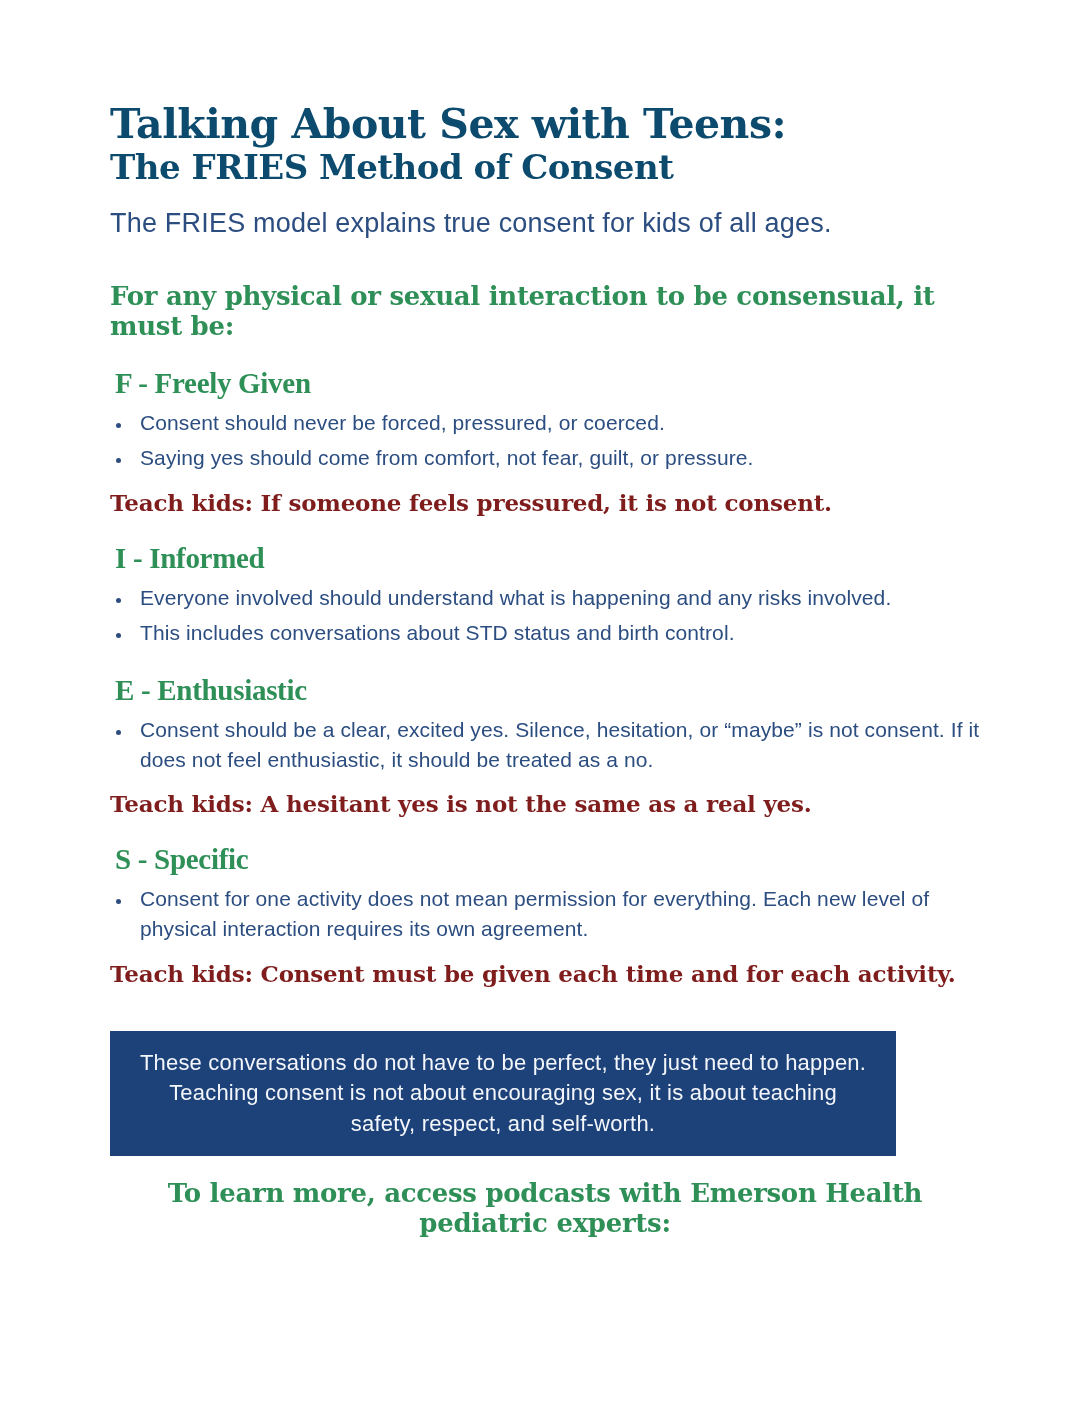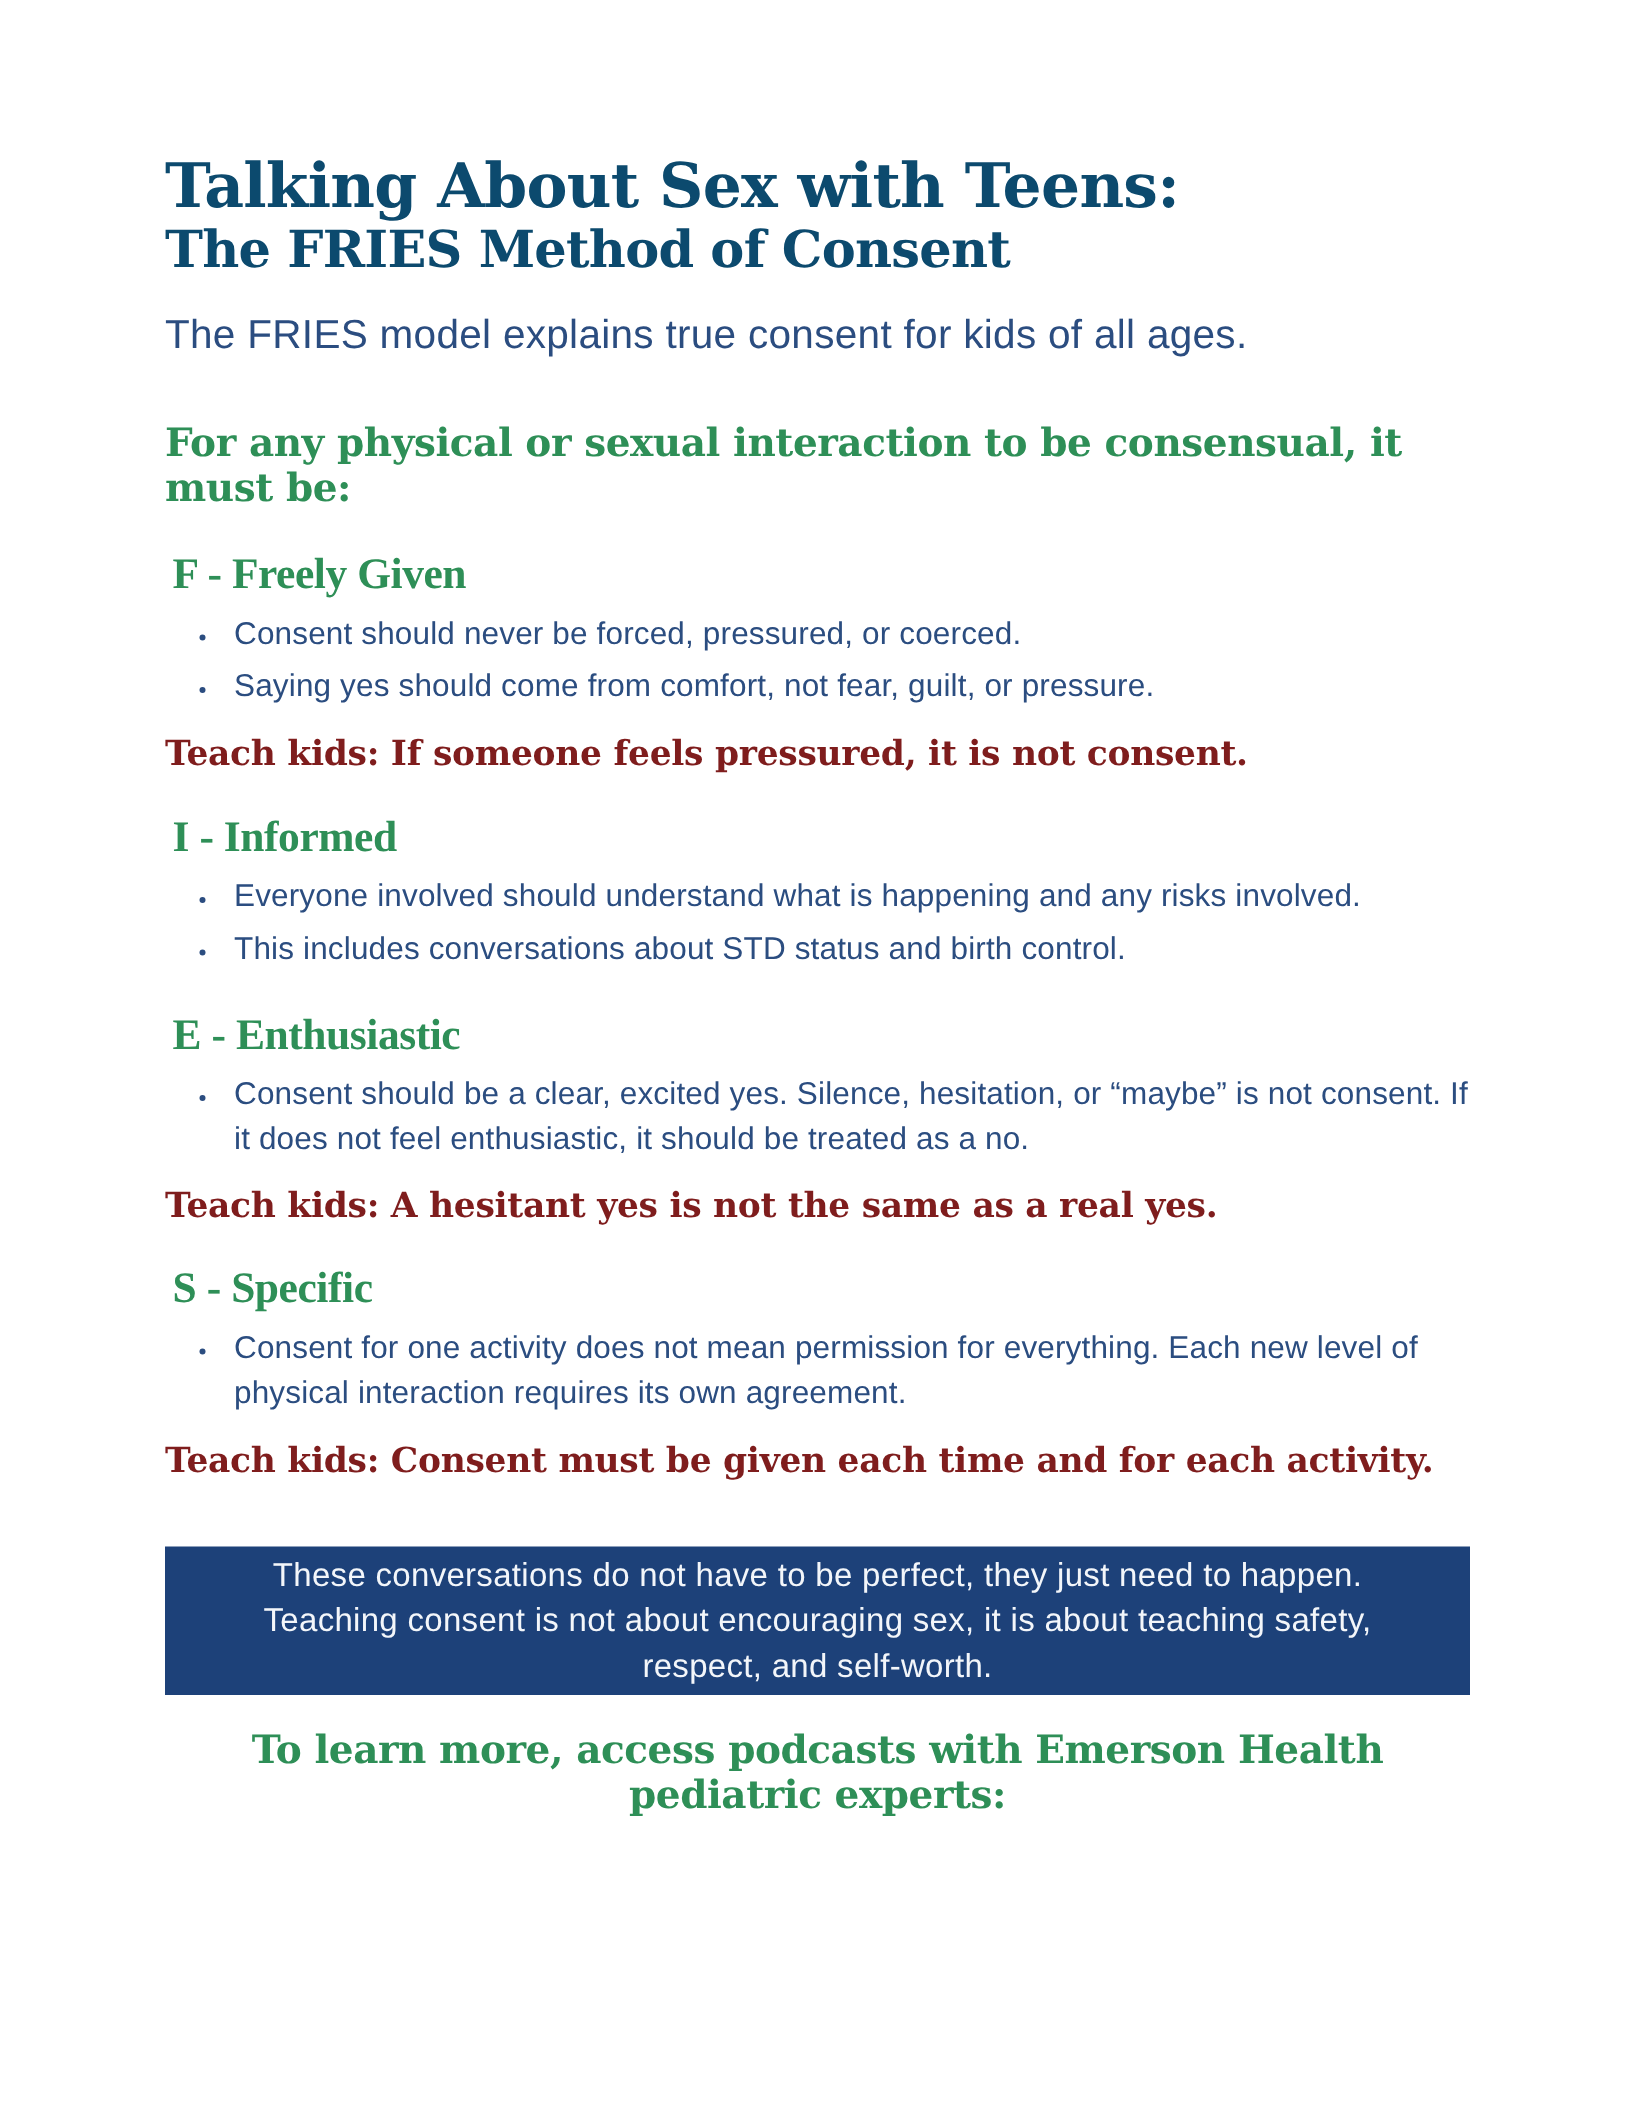--- a/index.html
+++ b/index.html
@@ -23,37 +23,37 @@
     margin-top:42px;
     font-family:"DejaVu Serif","Liberation Serif",serif;
     font-weight:700;font-size:26px;color:#2e8f57;letter-spacing:-0.3px;
   }
   .section{margin-top:26px;}
   .section-heading{
     font-family:Liberation Serif, serif;
     font-weight:700;font-size:29px;color:#2e8f57;letter-spacing:-0.3px;
     padding-left:5px;
   }
-  ul.bullets{margin:8px 0 0 38px;padding:0;}
+  ul.bullets{margin:8px 0 0 22px;padding:0;}
   ul.bullets li{
     font-size:21px;color:#2b4d80;line-height:1.42;
     margin:5px 0;padding-left:8px;letter-spacing:0.1px;
     max-width:880px;
   }
   ul.bullets li::marker{color:#2b4d80;font-size:15px;}
   .teach{
     margin-top:16px;
     font-family:"DejaVu Serif","Liberation Serif",serif;
     font-weight:700;font-size:23px;color:#7f1d1d;letter-spacing:-0.2px;
   }
   .banner{
     margin-top:44px;
     background:#1d4179;color:#f3f6fa;
-    width:870px;box-sizing:border-box;
-    padding:4px 26px;text-align:center;
+    width:786px;box-sizing:border-box;
+    padding:17px 26px;text-align:center;
     font-size:22px;line-height:1.38;letter-spacing:0.2px;
   }
   .footer-cta{
     margin-top:22px;text-align:center;
     font-family:"DejaVu Serif","Liberation Serif",serif;
     font-weight:700;font-size:26px;color:#2e8f57;letter-spacing:-0.3px;
   }
 </style>
 </head>
 <body>

